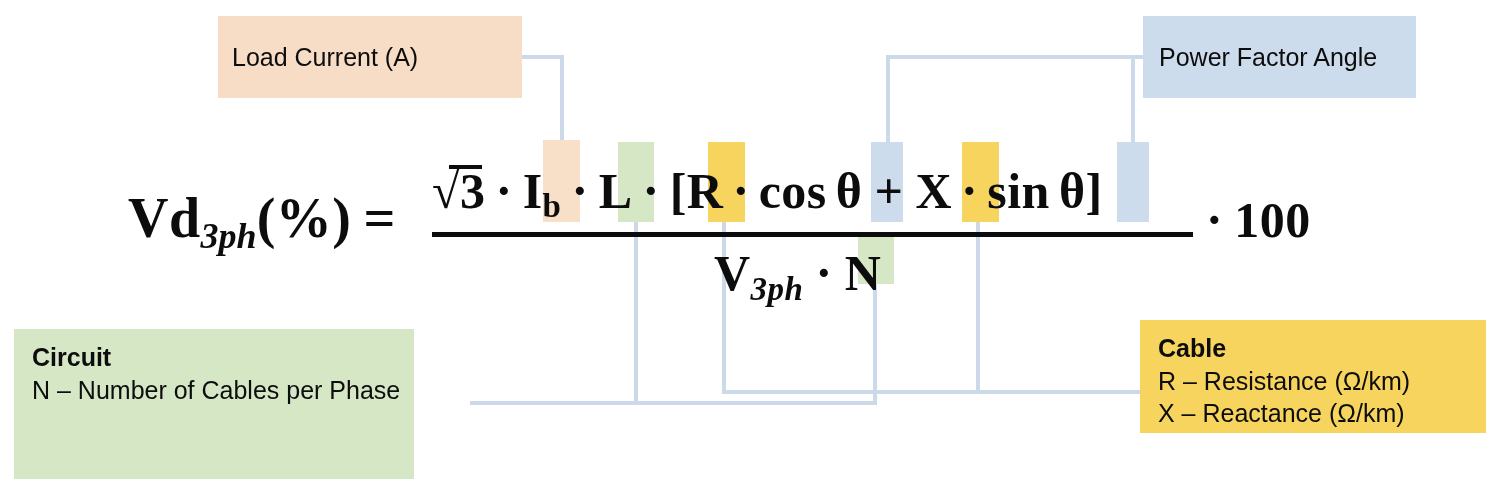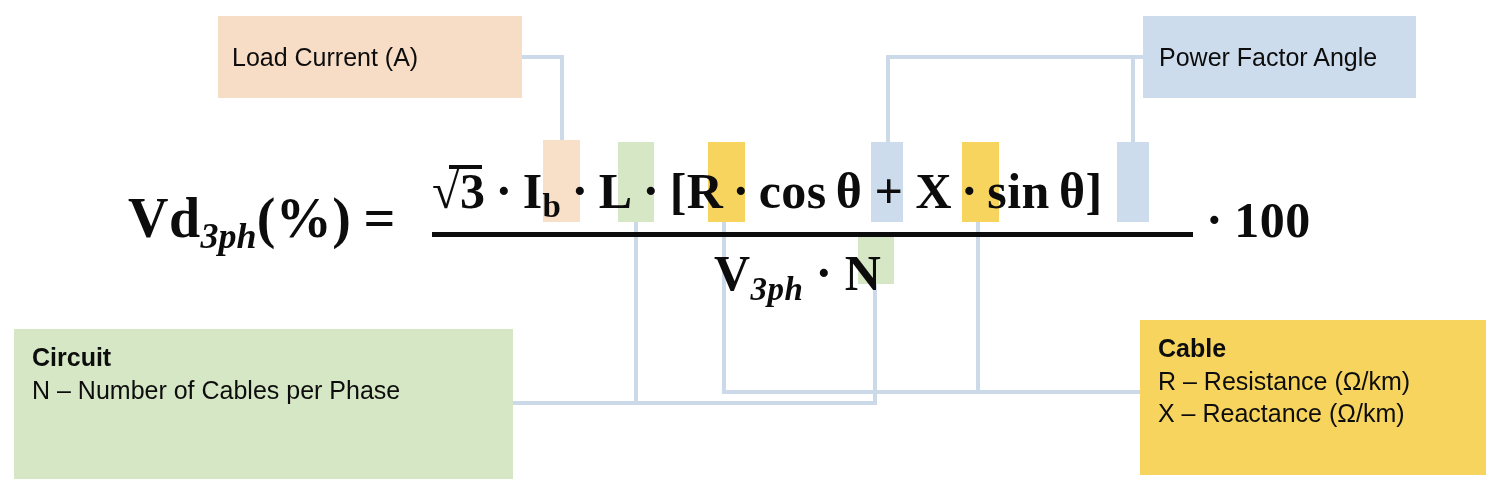--- a/index.html
+++ b/index.html
@@ -36,27 +36,27 @@
     font-size: 25px;
     justify-content: center;
   }
   #box-power-factor {
     left: 1143px; top: 16px; width: 273px; height: 82px;
     padding-left: 16px;
     font-size: 25px;
     justify-content: center;
   }
   #box-circuit {
-    left: 14px; top: 329px; width: 499px; height: 150px;
+    left: 14px; top: 329px; width: 400px; height: 150px;
     padding: 12px 0 0 18px;
     font-size: 25px;
     justify-content: flex-start;
   }
   #box-cable {
-    left: 1140px; top: 320px; width: 346px; height: 155px;
+    left: 1140px; top: 320px; width: 346px; height: 113px;
     padding: 12px 0 12px 18px;
     font-size: 25px;
     justify-content: flex-start;
   }
   .callout .line { white-space: pre; }
 
   
   .conn {
     position: absolute;
     background: #ccd9e8;

